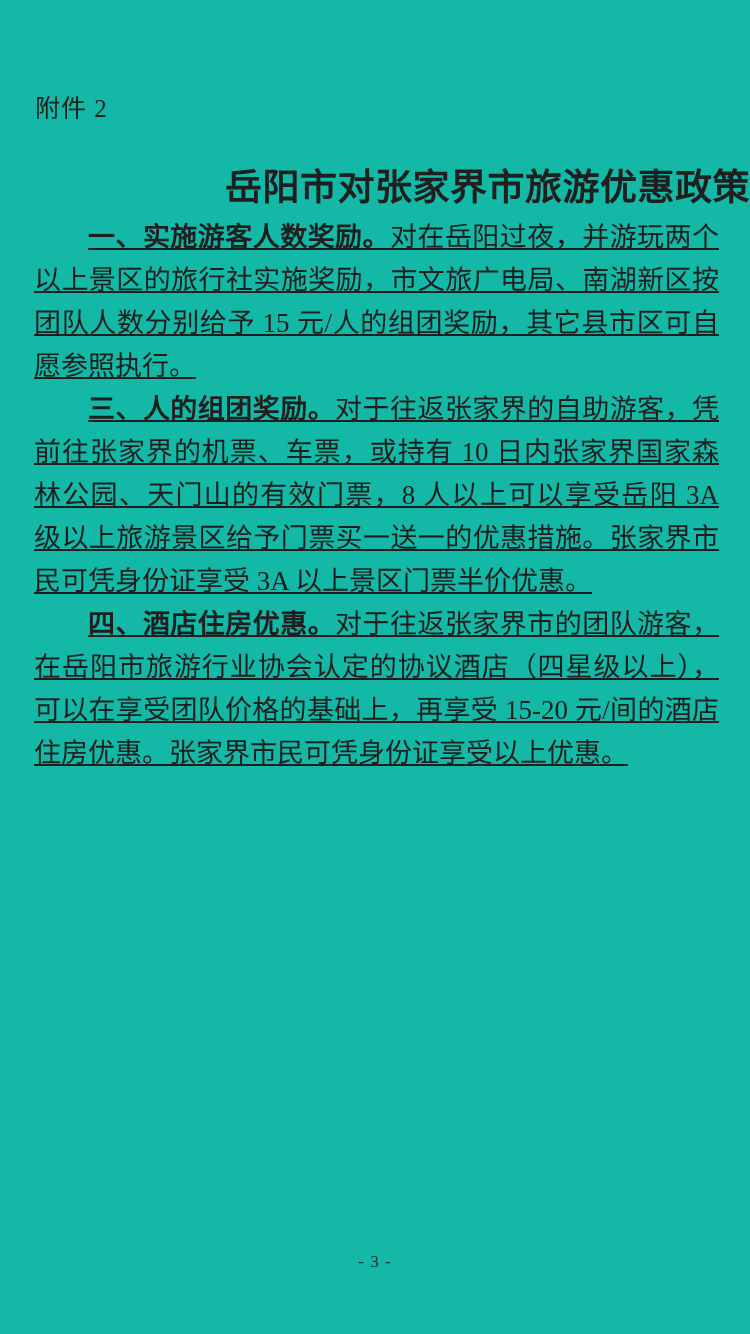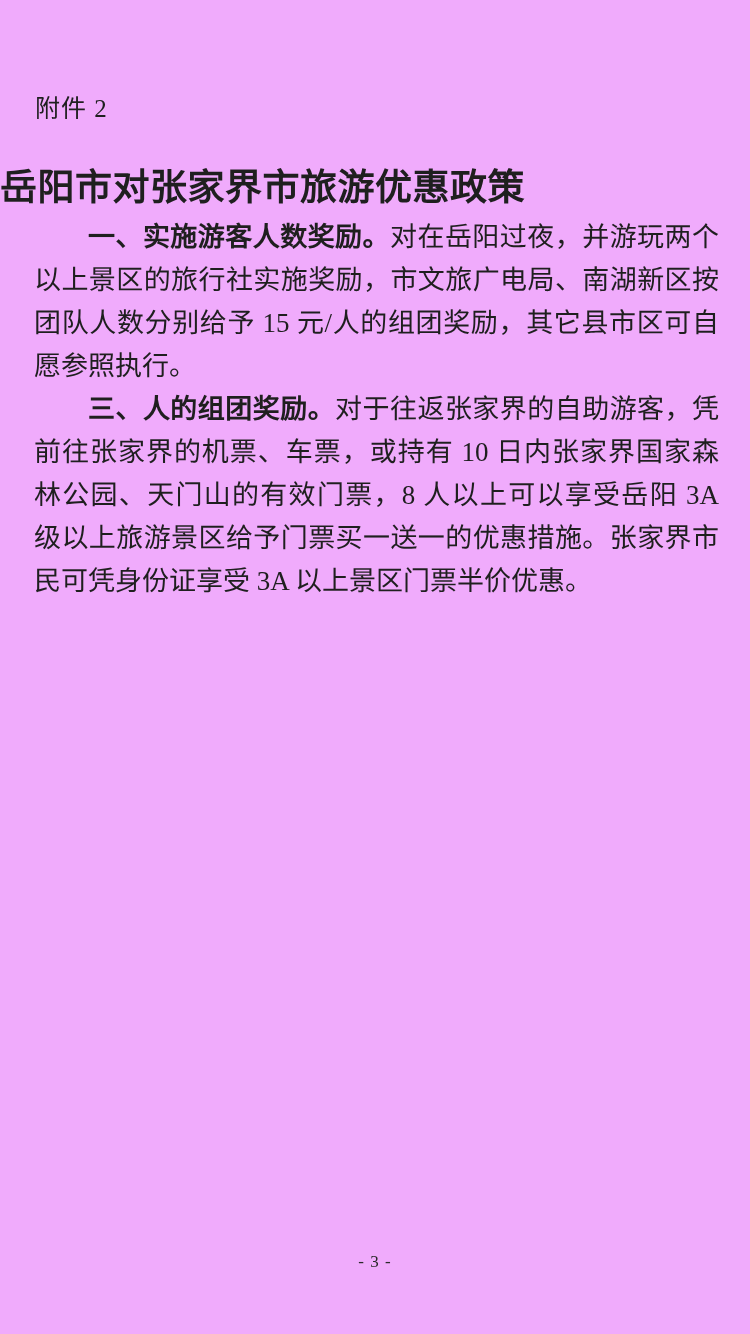--- a/index.html
+++ b/index.html
@@ -5,55 +5,56 @@
   html, body {
     margin: 0;
     padding: 0;
     background: #9e9e9e;
   }
   .page {
     position: relative;
     width: 750px;
     height: 1334px;
     margin: 0 auto;
-    background: #f0abfc;
+    background: #14b8a6;
     color: #1f1f1f;
     font-family: "Liberation Serif", "DejaVu Serif", serif;
     overflow: hidden;
   }
   .attachment-label {
     position: absolute;
     left: 35px;
     top: 88px;
     font-size: 25px;
     letter-spacing: 1px;
   }
   .doc-title {
     position: absolute;
     left: 0;
     right: 0;
     top: 132px;
-    text-align: left;
+    text-align: right;
     font-size: 37px;
     font-weight: 700;
     letter-spacing: 0.5px;
     font-family: Liberation Serif, serif;
   }
   .doc-body {
     position: absolute;
     left: 34px;
     right: 31px;
     top: 216px;
     font-size: 27px;
     line-height: 43px;
     text-align: justify;
   }
   .doc-body p {
     margin: 0;
     text-indent: 2em;
+    text-decoration: underline;
   }
   .para-lead {
     font-weight: 700;
     font-family: "Liberation Sans", "DejaVu Sans", sans-serif;
   }
   .para-text {
     font-family: "Liberation Serif", "DejaVu Serif", serif;
   }
   .page-number {
     position: absolute;
@@ -75,19 +76,20 @@
 
   <h1 class="doc-title">岳阳市对张家界市旅游优惠政策</h1>
 
   <div class="doc-body" id="doc-body">
 
       <p><span class="para-lead">一、实施游客人数奖励。</span><span class="para-text">对在岳阳过夜，并游玩两个以上景区的旅行社实施奖励，市文旅广电局、南湖新区按团队人数分别给予 15 元/人的组团奖励，其它县市区可自愿参照执行。</span></p>
 
 
       <p><span class="para-lead">三、人的组团奖励。</span><span class="para-text">对于往返张家界的自助游客，凭前往张家界的机票、车票，或持有 10 日内张家界国家森林公园、天门山的有效门票，8 人以上可以享受岳阳 3A 级以上旅游景区给予门票买一送一的优惠措施。张家界市民可凭身份证享受 3A 以上景区门票半价优惠。</span></p>
 
+      <p><span class="para-lead">四、酒店住房优惠。</span><span class="para-text">对于往返张家界市的团队游客，在岳阳市旅游行业协会认定的协议酒店（四星级以上），可以在享受团队价格的基础上，再享受 15-20 元/间的酒店住房优惠。张家界市民可凭身份证享受以上优惠。</span></p>
 
 
     </div>
 
   <div class="page-number">- 3 -</div>
 
 </div>
 
 </body></html>

